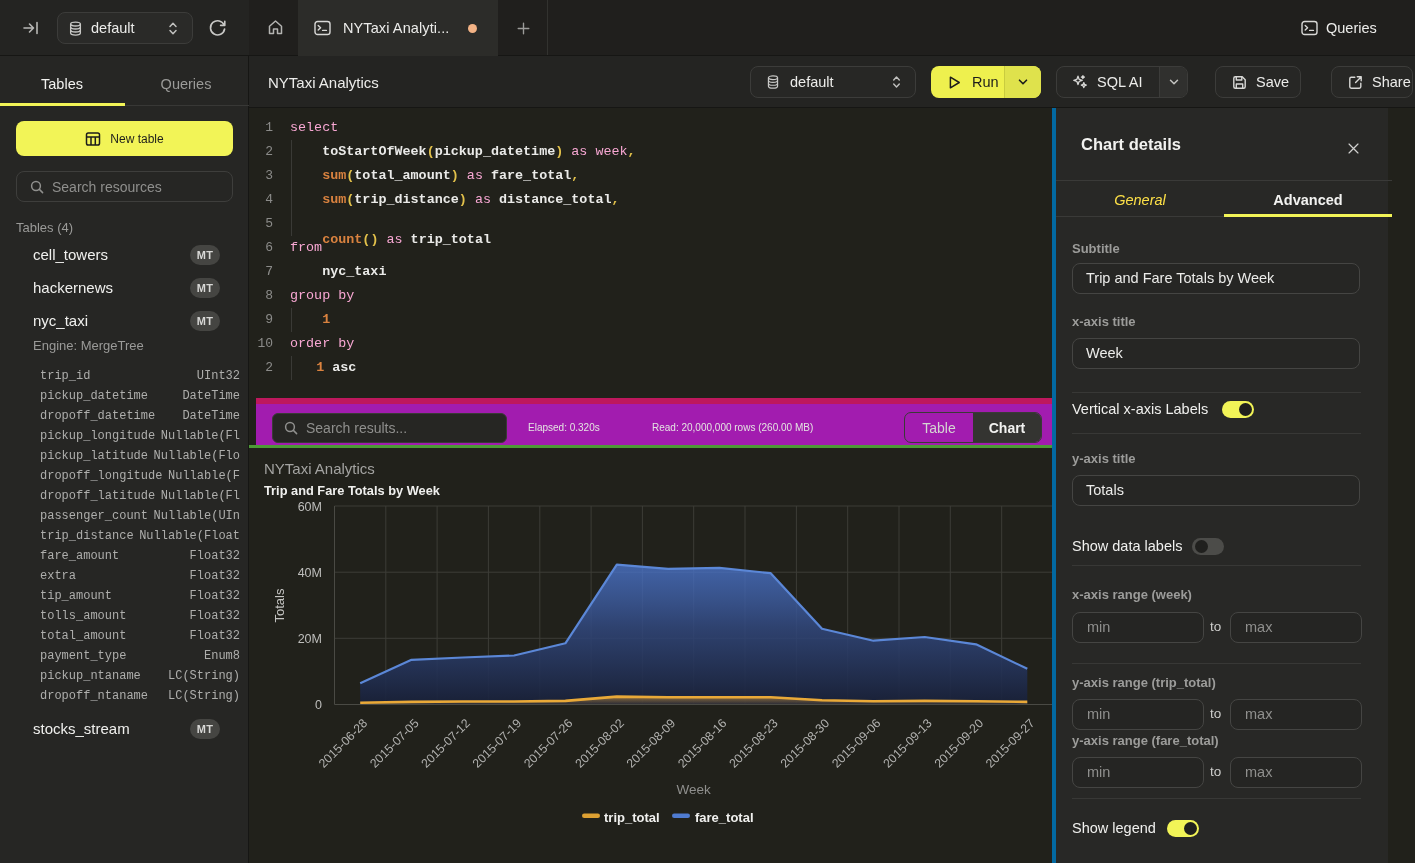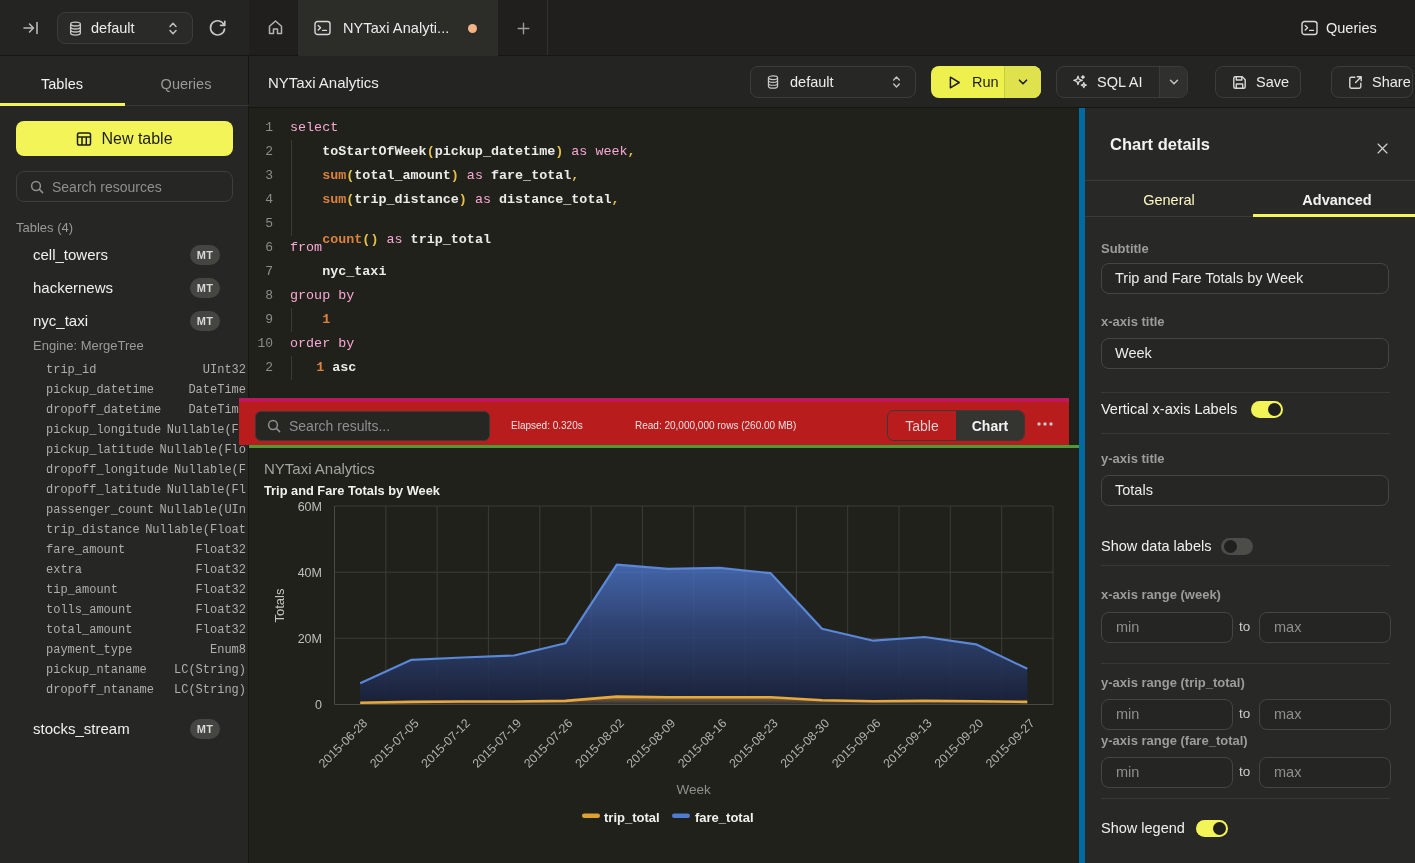--- a/index.html
+++ b/index.html
@@ -18,51 +18,51 @@
 .vsep { position:absolute; left:547px; top:0px; width:1px; height:55px; background:#32322f; }
 .queries-btn { position:absolute; left:1301px; top:14px; height:28px; display:flex; align-items:center; gap:8px; color:#ececea; font-size:14.5px; font-weight:500; }
 
 
 .sidebar { position:absolute; left:0; top:56px; width:249px; height:807px; background:#262624; border-right:1px solid #161614; }
 .sbtabs { position:absolute; left:0; top:0; width:249px; height:50px; border-bottom:1px solid #383836; }
 .sbtab { position:absolute; top:0; width:124px; height:50px; display:flex; align-items:center; justify-content:center; font-size:14.5px; padding-top:6px; }
 .sbtab.on { color:#f2f2f0; font-weight:500; }
 .sbtab.off { color:#9a9a98; font-weight:400; }
 .sbyellow { position:absolute; left:0; top:47px; width:125px; height:3px; background:#f2f457; }
-.newtable { position:absolute; left:16px; top:65px; width:217px; height:35px; background:#f2f457; border-radius:8px; display:flex; align-items:center; justify-content:center; gap:9px; color:#1d1d1b; font-size:16px; font-weight:500; }
+.newtable { position:absolute; left:16px; top:65px; width:217px; height:35px; background:#f2f457; border-radius:8px; display:flex; align-items:center; justify-content:center; gap:9px; color:#1d1d1b; font-size:12px; font-weight:500; }
 .sbsearch { position:absolute; left:16px; top:115px; width:217px; height:31px; border:1px solid #3e3e3c; border-radius:8px; display:flex; align-items:center; gap:8px; padding-left:13px; color:#8f8f8d; font-size:14px; }
 .sblabel { position:absolute; left:16px; color:#9a9a98; font-size:13px; }
 .tname { position:absolute; left:33px; color:#f0f0ee; font-size:15px; }
 .mt { position:absolute; left:190px; width:30px; height:20px; background:#454542; border-radius:10px; color:#d8d8d6; font-size:11px; font-weight:700; display:flex; align-items:center; justify-content:center; letter-spacing:.3px; }
-.col { position:absolute; left:46px; width:200px; height:20px; font-family:"Liberation Mono", monospace; font-size:12px; color:#aeaeac; display:flex; justify-content:space-between; align-items:flex-start; white-space:pre; }
+.col { position:absolute; left:40px; width:200px; height:20px; font-family:"Liberation Mono", monospace; font-size:12px; color:#aeaeac; display:flex; justify-content:space-between; align-items:flex-end; white-space:pre; }
 
 
 .mainbar { position:absolute; left:249px; top:56px; width:1166px; height:52px; background:#242422; border-bottom:1px solid #161614; }
 .btn { position:absolute; top:10px; height:32px; border-radius:8px; display:flex; align-items:center; font-size:14.5px; }
 .btn-dark { background:#272725; border:1px solid #3c3c3a; color:#ececea; }
 
 
 .editor { position:absolute; left:249px; top:108px; width:830px; height:290px; background:#21211b; font-family:"Liberation Mono", monospace; font-size:13.4px; }
 .cl { position:absolute; height:24px; line-height:24px; white-space:pre; }
 .lnum { position:absolute; width:40px; text-align:right; color:#8b8b89; font-size:13px; height:24px; line-height:24px; }
 .kw { color:#f9a8d4; } .fn { color:#d9823f; font-weight:700; } .pa { color:#e2c14b; font-weight:700; } .id { color:#eaeae8; font-weight:700; } .num { color:#d9823f; font-weight:700; }
 .iguide { position:absolute; width:1px; background:#3a3a36; }
 
 
-.resbar { position:absolute; left:239px; top:398px; width:830px; height:47px; background:#b91c1c; border-top:4px solid #be185d; }
+.resbar { position:absolute; left:256px; top:398px; width:830px; height:47px; background:#a21caf; border-top:6px solid #be185d; }
 .ressearch { position:absolute; left:16px; top:9px; width:235px; height:30px; background:#262623; border:1px solid #3a3a37; border-radius:6px; display:flex; align-items:center; gap:8px; padding-left:11px; color:#8f8f8d; font-size:14px; }
 .resmeta { position:absolute; top:0; height:47px; display:flex; align-items:center; color:#e4e4e2; font-size:10px; }
 .seg { position:absolute; left:648px; top:8px; width:138px; height:31px; border:1px solid #3a3a37; border-radius:7px; }
 .greenline { position:absolute; left:249px; top:445px; width:830px; height:3px; background:#4d9a37; }
 
 
 .chartwrap { position:absolute; left:249px; top:448px; width:830px; height:415px; background:#21211b; }
 
 
-.panel { position:absolute; left:1079px; top:108px; width:336px; height:755px; background:#282826; border-left:6px solid #0369a1; }
+.panel { position:absolute; left:1052px; top:108px; width:336px; height:755px; background:#282826; border-left:4px solid #0369a1; }
 .pheader { position:absolute; left:25px; top:27px; font-size:16.5px; font-weight:700; color:#f2f2f0; }
 .ptabs { position:absolute; left:0; top:72px; width:336px; height:37px; border-bottom:1px solid #3a3a38; }
 .ptab { position:absolute; top:0; width:168px; height:37px; display:flex; align-items:center; justify-content:center; font-size:14.5px; padding-top:3px; }
 .pyellow { position:absolute; left:168px; top:106px; width:168px; height:3px; background:#f2f457; }
 .plabel { position:absolute; left:16px; color:#9c9c9a; font-size:13px; font-weight:700; }
 .pfield { position:absolute; left:16px; width:288px; height:31px; background:#262624; border:1px solid #454543; border-radius:8px; line-height:29px; padding-left:13px; color:#ececea; font-size:14.5px; }
 .minmax { position:absolute; width:132px; height:31px; background:#252523; border:1px solid #454543; border-radius:8px; line-height:29px; padding-left:14px; color:#8f8f8d; font-size:14.5px; }
 .pto { position:absolute; color:#cdcdcb; font-size:13.5px; }
 .pdiv { position:absolute; left:16px; width:289px; height:1px; background:#383836; }
 .ptext { position:absolute; left:16px; color:#f0f0ee; font-size:14.5px; }
@@ -360,21 +360,21 @@
     </svg>
   </div>
 
   <div class="panel">
     <div class="pheader">Chart details</div>
     <svg class="abs" style="left:291px;top:34px" width="13" height="13" viewBox="0 0 16 16" fill="none" stroke="#d0d0ce" stroke-width="1.5" stroke-linecap="round">
       <path d="M2.5 2.5 L13.5 13.5 M13.5 2.5 L2.5 13.5"></path>
     </svg>
     <div class="pdiv" style="top:72px;left:0;width:336px;background:#3a3a38;"></div>
     <div class="ptabs">
-      <div class="ptab" style="left:0;color:#fef9c3;">General</div>
+      <div class="ptab" style="left:0;color:#fde047;font-style:italic;">General</div>
       <div class="ptab" style="left:168px;color:#f2f2f0;font-weight:700;">Advanced</div>
     </div>
     <div class="pyellow"></div>
     <div class="plabel" style="top:133px">Subtitle</div>
     <div class="pfield" style="top:155px">Trip and Fare Totals by Week</div>
     <div class="plabel" style="top:206px">x-axis title</div>
     <div class="pfield" style="top:230px">Week</div>
     <div class="pdiv" style="top:284px"></div>
     <div class="ptext" style="top:293px">Vertical x-axis Labels</div>
     <div class="toggle ton" style="left:166px;top:293px">

